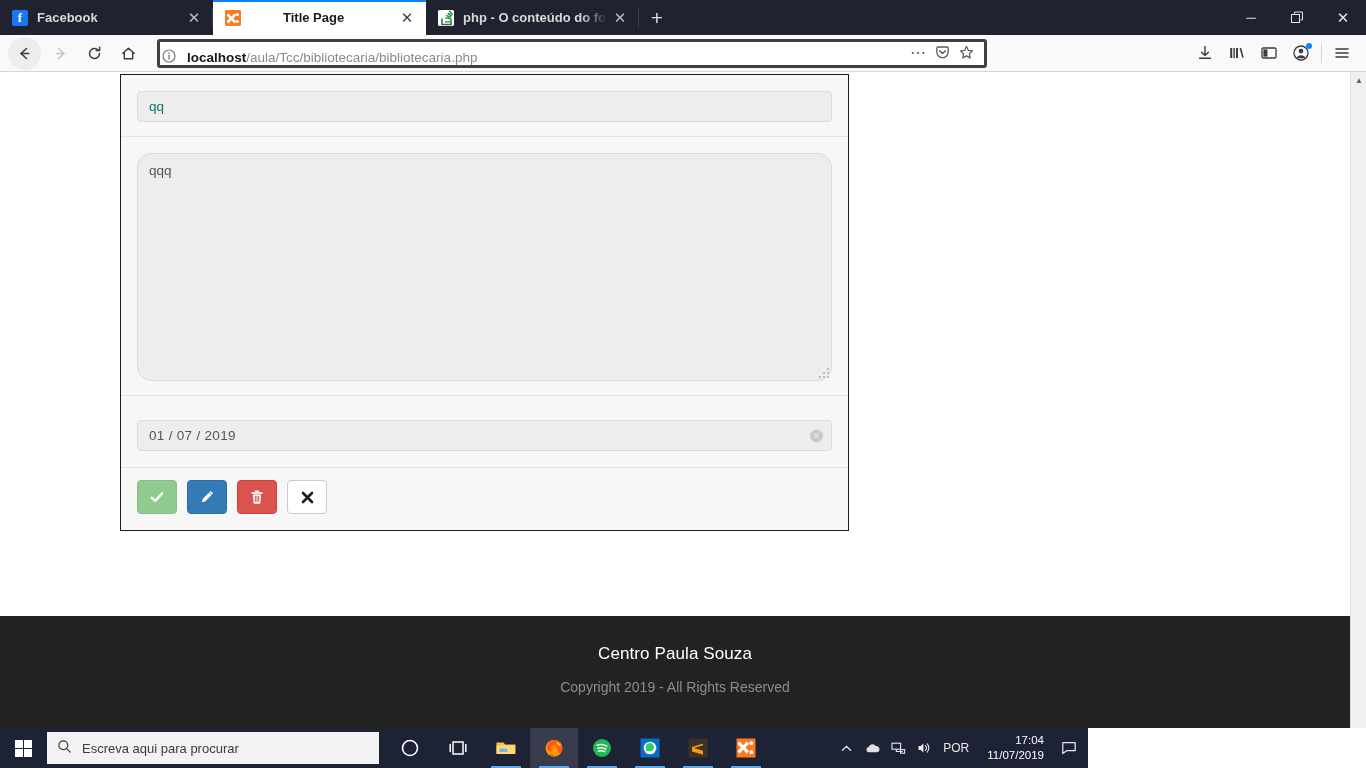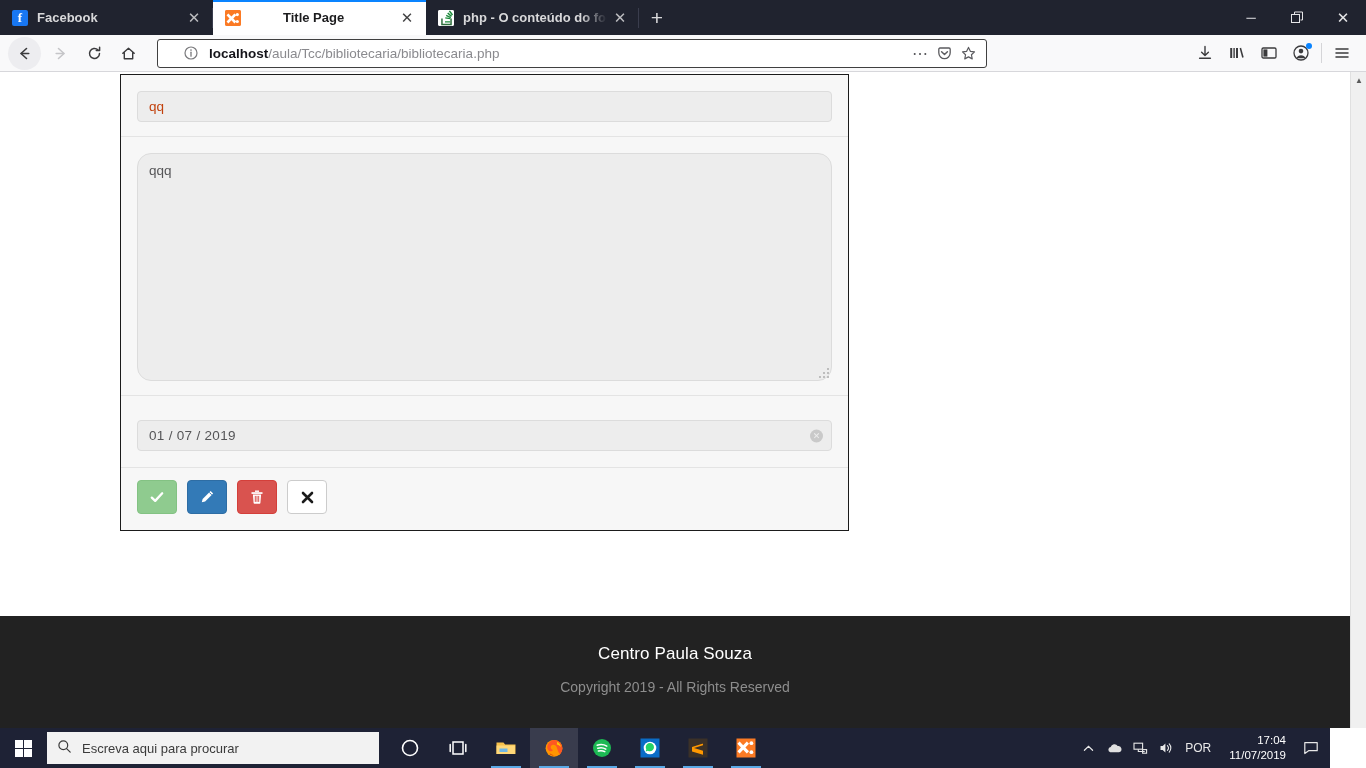--- a/index.html
+++ b/index.html
@@ -119,25 +119,25 @@
     width: 33px; height: 33px;
     border-radius: 50%;
     background: #ededf0;
     margin-right: 2px;
   }
   #url-bar {
     flex: 1 1 auto;
     height: 29px;
     margin: 0 8px 0 12px;
     background: #ffffff;
-    border: 1px solid #404040;
+    border: 3px solid #404040;
     border-radius: 3px;
     display: flex;
-    align-items: center;
-    padding: 0 6px 0 24px;
+    align-items: flex-end;
+    padding: 0 6px 0 0;
     max-width: 830px;
   }
   #identity-icon {
     width: 18px; height: 18px;
     display: flex; align-items: center; justify-content: center;
     color: #7a7a7d;
     font-size: 12px;
     margin-right: 9px;
   }
   #url-text {
@@ -199,21 +199,21 @@
 
   .text-input {
     width: 100%;
     height: 31px;
     background: #ededed;
     border: 1px solid #dcdcdc;
     border-radius: 4px;
     padding: 0 11px;
     font-family: "Liberation Sans", sans-serif;
     font-size: 13.5px;
-    color: #c2410c;
+    color: #0f766e;
     line-height: 29px;
   }
   .textarea-box {
     position: relative;
     width: 100%;
     height: 228px;
     background: #ededed;
     border: 1px solid #dcdcdc;
     border-radius: 14px;
     padding: 9px 11px;
@@ -319,21 +319,21 @@
     position: absolute;
     left: 1px; top: 17px;
     width: 14px; height: 0px;
     background: #cdcdcd;
   }
 
   
   #taskbar {
     position: absolute;
     left: 0; bottom: 0;
-    width: 1330px; height: 40px;
+    width: 1088px; height: 40px;
     background: #1e2235;
     display: flex;
     align-items: center;
   }
   #start-button {
     width: 47px; height: 40px;
     display: flex; align-items: center; justify-content: center;
   }
   #start-glyph {
     width: 17px; height: 17px;

